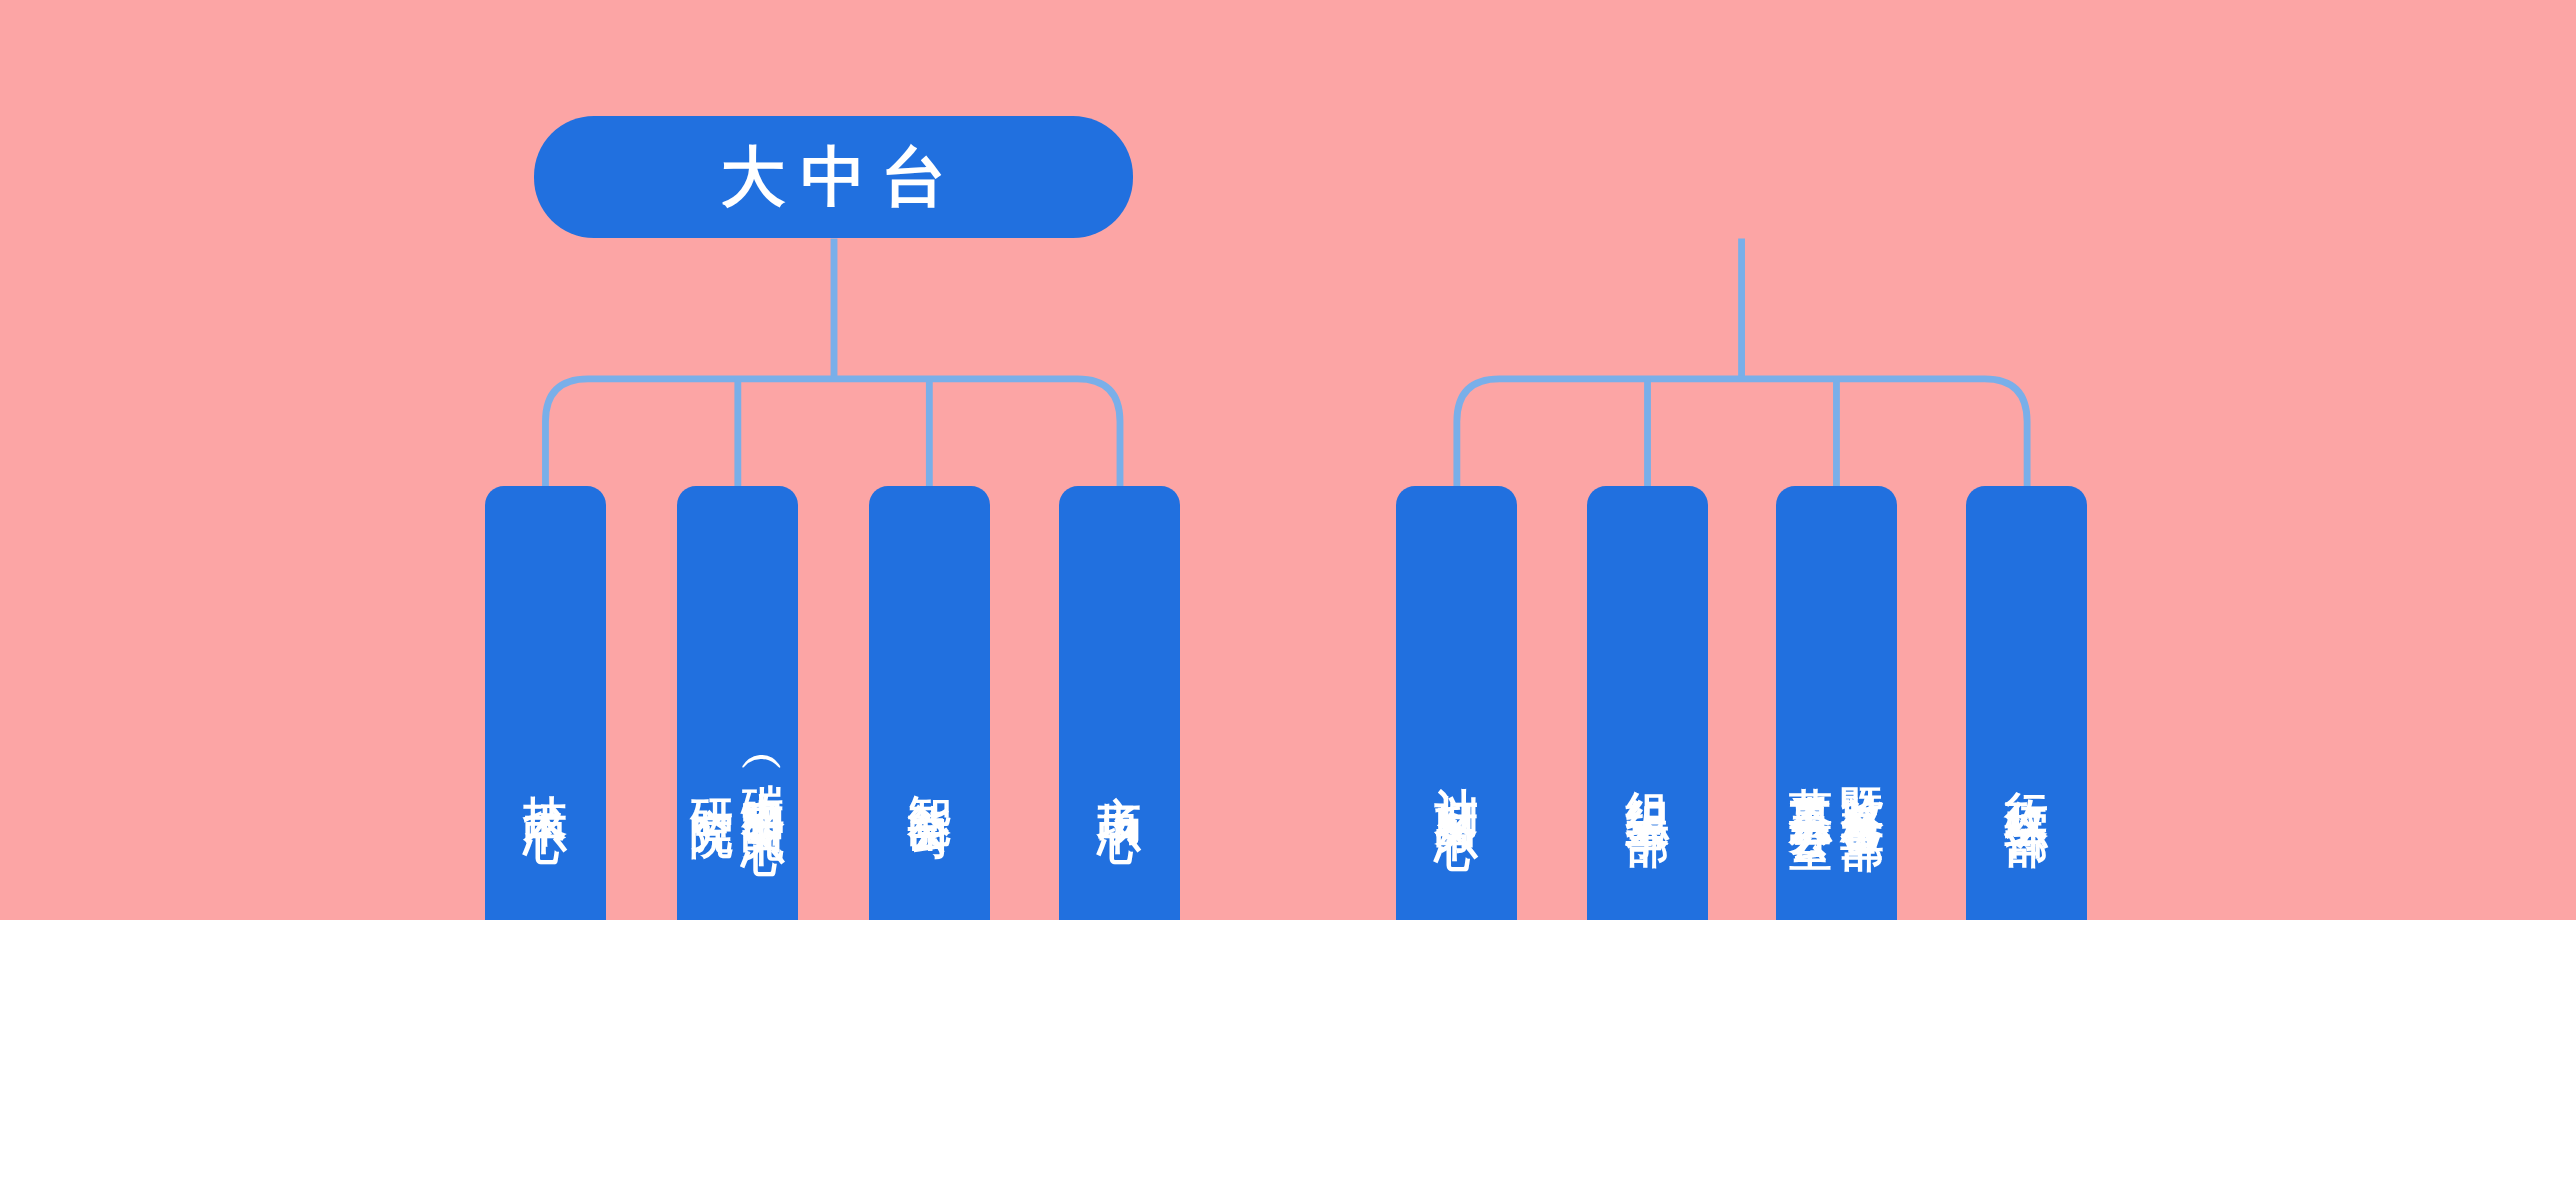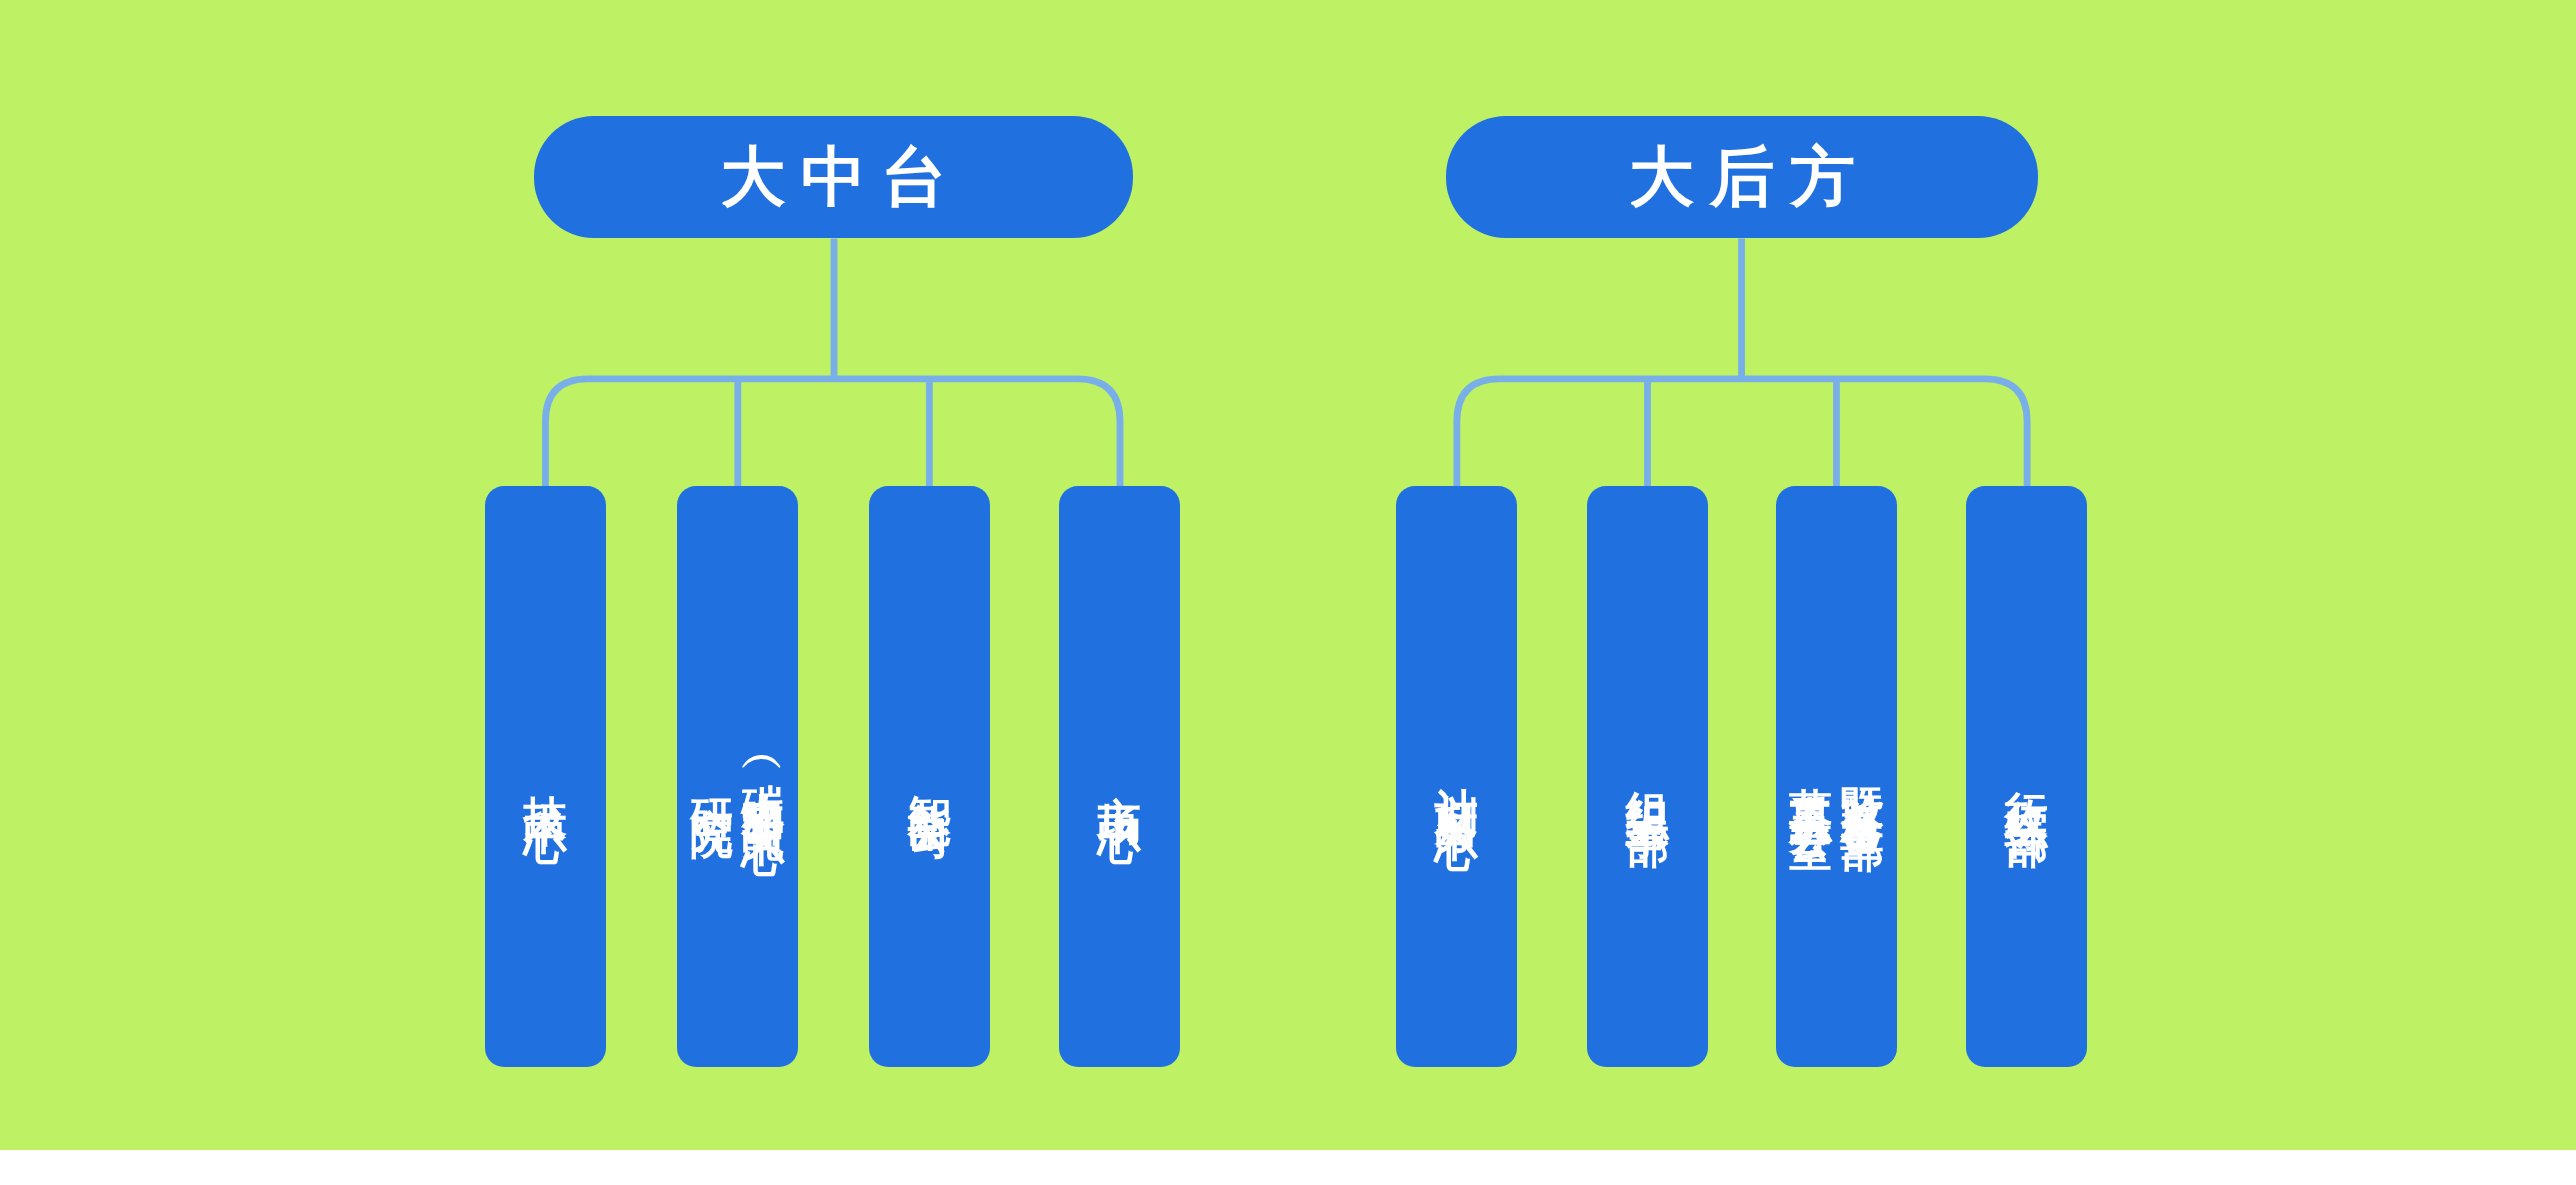--- a/index.html
+++ b/index.html
@@ -1,20 +1,20 @@
 <!DOCTYPE html>
 <html style="font-size:13.7px"><head>
 <meta charset="utf-8">
 <style>
   html,body{margin:0;padding:0;background:#ffffff;}
   .canvas{
     position:relative;
     width:2576px;
-    height:1150px;
-    background:#bef264;
+    height:920px;
+    background:#fca5a5;
     overflow:hidden;
     font-family:Liberation Serif, serif;
   }
   .connectors{
     position:absolute;
     left:0;top:0;
     width:2576px;height:1186px;
   }
   .connectors path{
     fill:none;
@@ -84,23 +84,20 @@
     <path d="M2037 279 V443"></path>
     <path d="M1704 569 V493 Q1704 443 1754 443 H2321 Q2371 443 2371 493 V569"></path>
     <path d="M1927 443 V569"></path>
     <path d="M2148 443 V569"></path>
   </svg>
 
   <div class="node parent parent-left">
     <span class="plabel">大中台</span>
   </div>
 
-  <div class="node parent parent-right">
-    <span class="plabel">大后方</span>
-  </div>
 
   <div class="node child cL1">
     <div class="vwrap">
       <div class="vline">技术中心</div>
     </div>
   </div>
 
   <div class="node child cL2">
     <div class="vwrap">
       <div class="vline">研究院</div>

